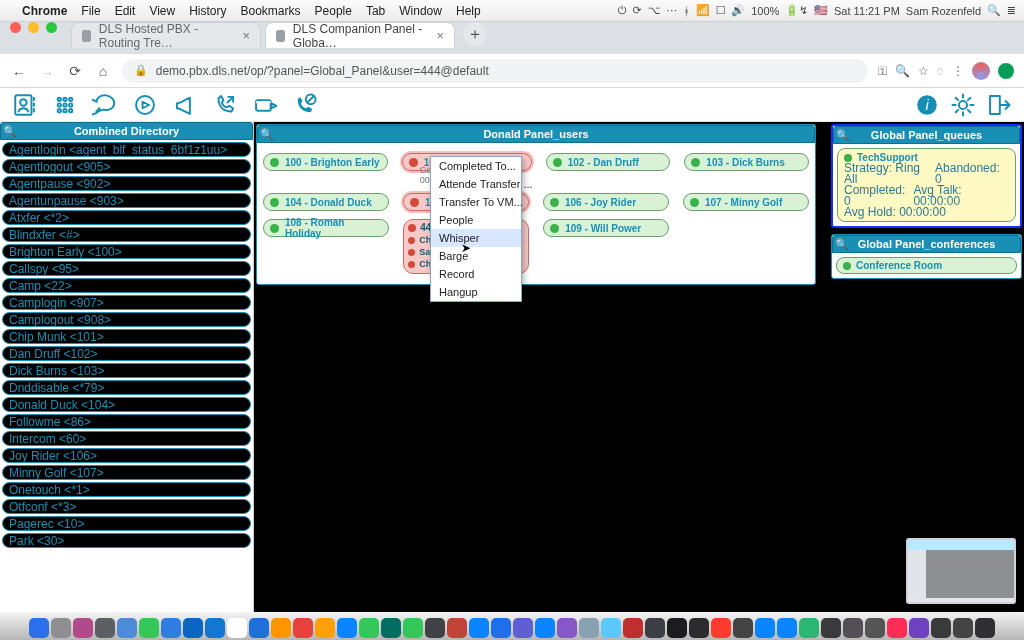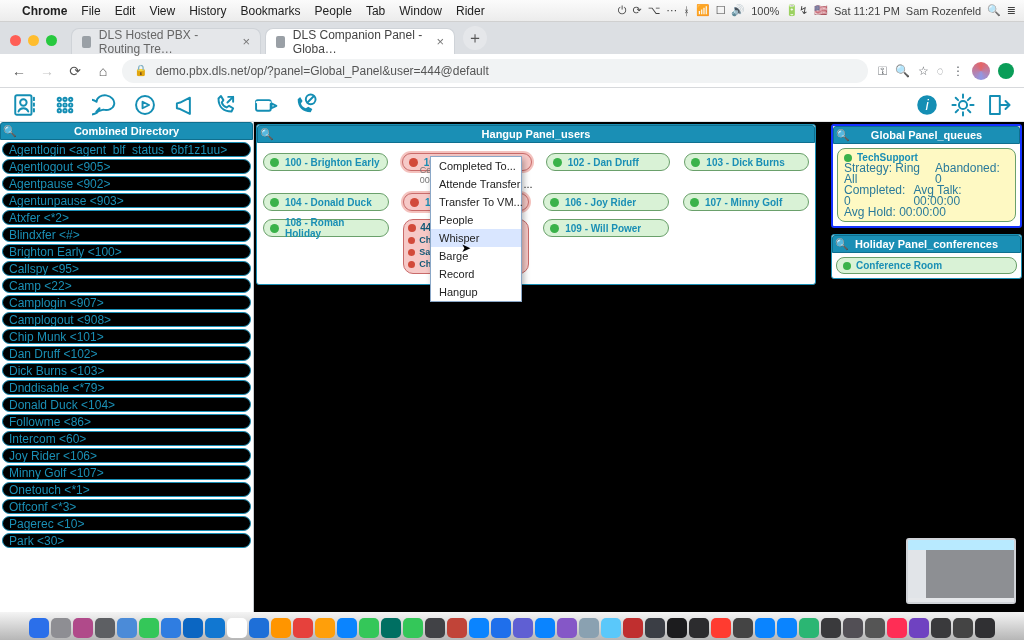--- a/index.html
+++ b/index.html
@@ -12,21 +12,21 @@
     border-bottom:1px solid #d0d0d0;
   }
   .menubar .apple { font-size:14px; }
   .menubar .app { font-weight:700; }
   .menubar .spacer { flex:1; }
   .status-icons { display:flex; align-items:center; gap:6px; font-size:11px; }
   .status-icons span { opacity:.85; }
 
   
   .tabstrip {
-    height: 32px; background:#dcdfe3; display:flex; align-items:flex-end; padding:0 8px; gap:4px;
+    height: 32px; background:#dcdfe3; display:flex; align-items:flex-start; padding:0 8px; gap:4px;
   }
   .traffic { display:flex; gap:7px; align-items:center; margin:0 10px 8px 2px; }
   .tl { width:11px;height:11px;border-radius:50%; }
   .tl.r{background:#ff5f56;} .tl.y{background:#ffbd2e;} .tl.g{background:#27c93f;}
   .tab {
     display:flex; align-items:center; gap:8px; height:26px; padding:0 10px;
     background:#fff; border:1px solid #cfd3d8; border-bottom:none; border-radius:8px 8px 0 0;
     font-size:12px; color:#444; max-width:190px;
   }
   .tab.inactive { background:#e5e7ea; color:#666; }
@@ -162,21 +162,21 @@
   <span class="apple"></span>
   <span class="app">Chrome</span>
   <span>File</span>
   <span>Edit</span>
   <span>View</span>
   <span>History</span>
   <span>Bookmarks</span>
   <span>People</span>
   <span>Tab</span>
   <span>Window</span>
-  <span>Rider</span>
+  <span>Help</span>
   <span class="spacer"></span>
   <div class="status-icons">
     <span>⏻</span>
     <span>⟳</span>
     <span>⌥</span>
     <span>⋯</span>
     <span>ᚼ</span>
     <span>📶</span>
     <span>☐</span>
     <span>🔊</span>
@@ -345,21 +345,21 @@
         <div class="diritem">Otfconf &lt;*3&gt;</div>
         <div class="diritem">Pagerec &lt;10&gt;</div>
         <div class="diritem">Park &lt;30&gt;</div>
       </div>
   </div>
 
   <div class="centerarea">
     <div class="panel" style="width:560px;">
       <div class="panehdr">
         <span class="mag">🔍</span>
-        <span>Hangup Panel_users</span>
+        <span>Donald Panel_users</span>
       </div>
       <div class="usersbody" id="usersbody">
           <div class="usersrow">
             <div class="userpill">
               <span class="dot"></span>
               <span>100 - Brighton Early</span>
             </div>
             <div class="stackwrap">
               <div class="userpill active">
                 <span class="dot"></span>
@@ -450,21 +450,21 @@
           <div class="qm">
               <span>Avg Hold: 00:00:00</span>
             </div>
         </div>
       </div>
     </div>
 
     <div class="panel">
       <div class="panehdr">
         <span class="mag">🔍</span>
-        <span>Holiday Panel_conferences</span>
+        <span>Global Panel_conferences</span>
       </div>
       <div class="panelbody">
         <div class="confitem">
           <span class="dot"></span>
           <span>Conference Room</span>
         </div>
       </div>
     </div>
   </div>
 </div>

